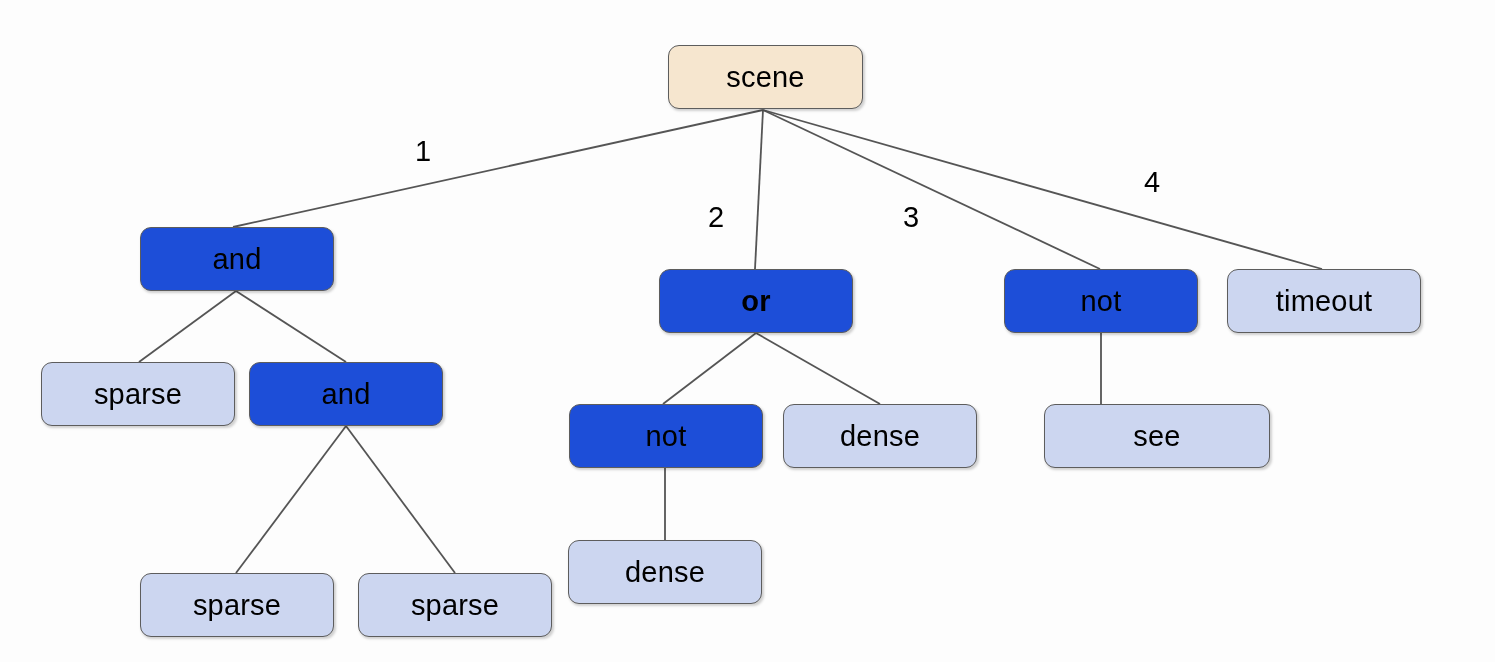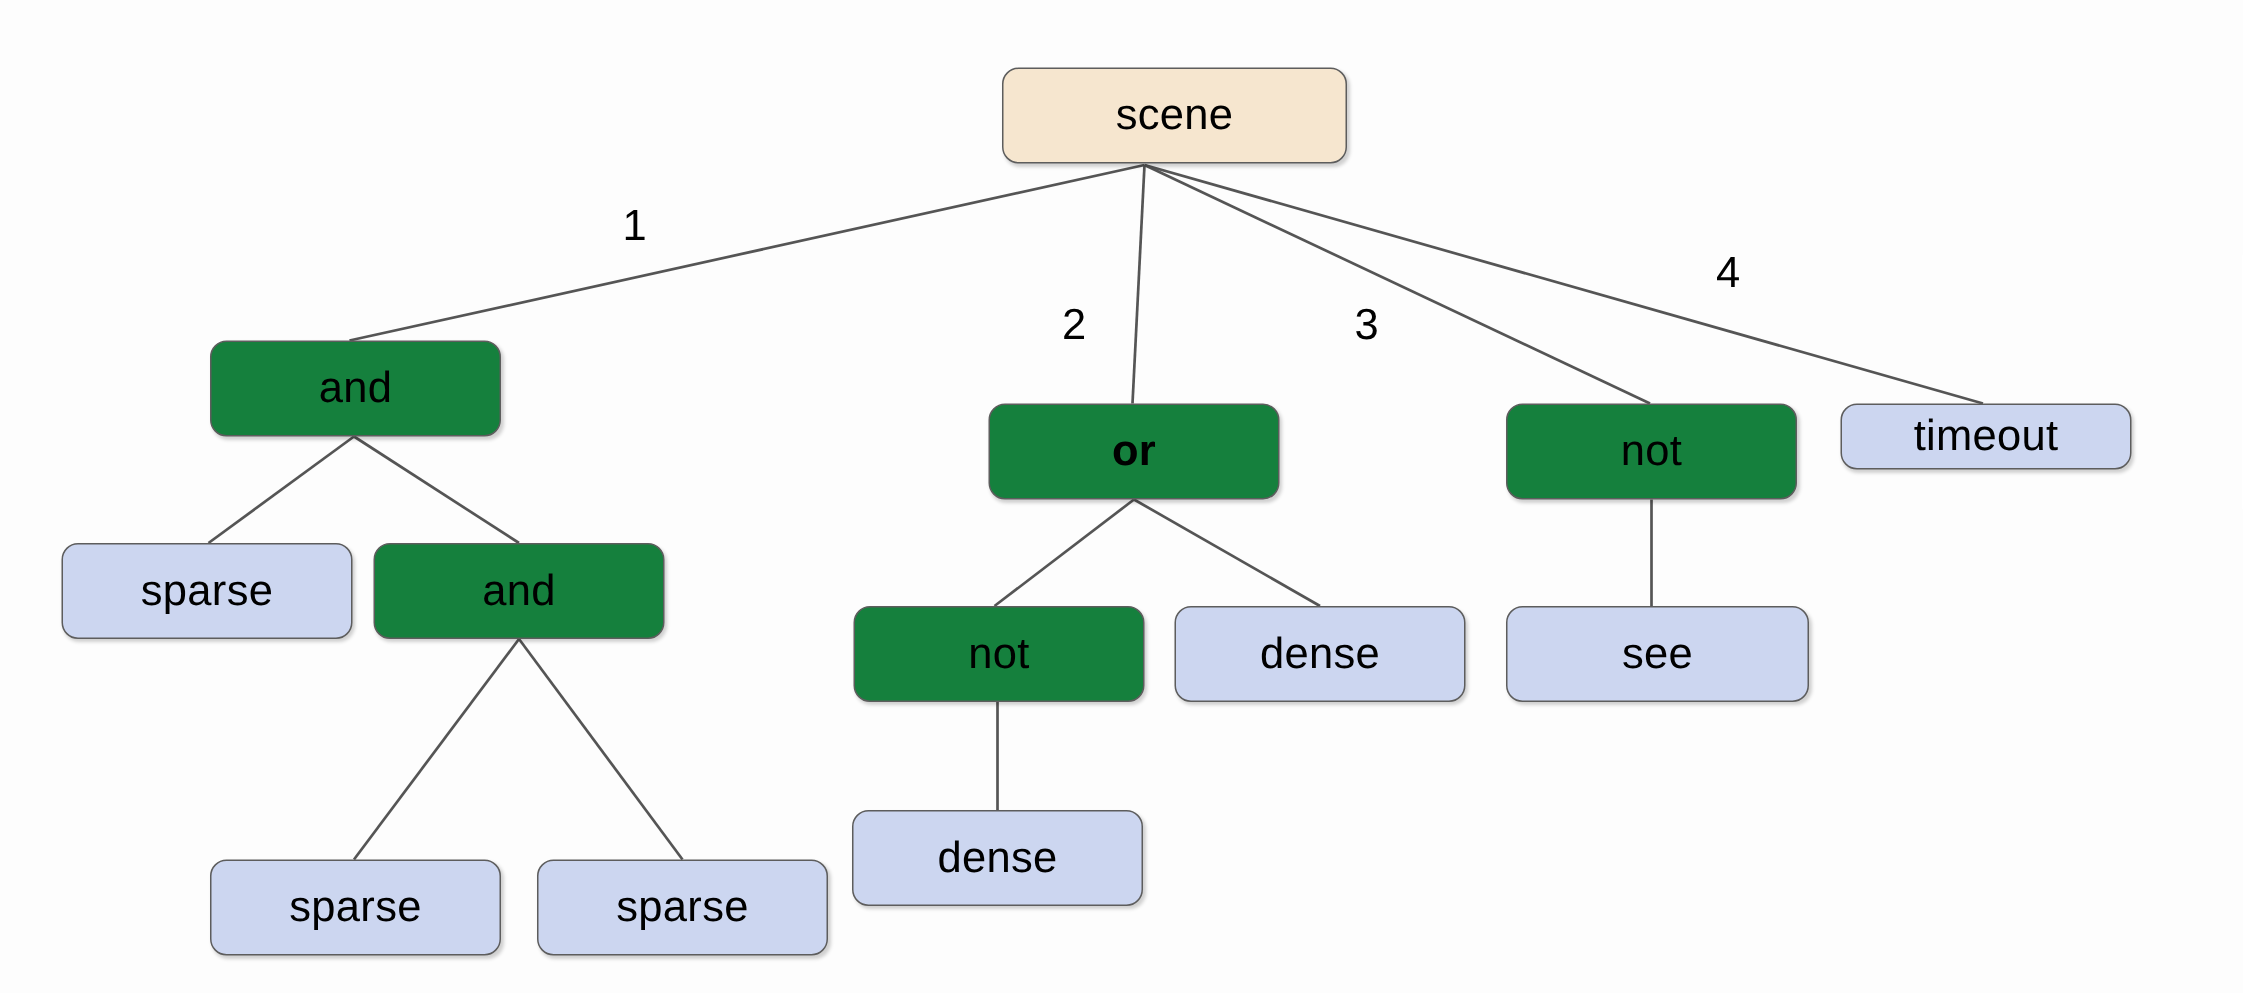--- a/index.html
+++ b/index.html
@@ -34,21 +34,21 @@
     border: 1.6px solid #5d5d5d;
     border-radius: 11px;
     font-size: 29px;
     line-height: 1;
     color: #000000;
     letter-spacing: 0.2px;
     box-shadow: 1.5px 2px 2.5px rgba(0,0,0,0.18);
     white-space: nowrap;
   }
   .node.root   { background: #f6e6cf; }
-  .node.op     { background: #15803d; }
+  .node.op     { background: #1d4ed8; }
   .node.leaf   { background: #ccd6f0; }
   .edge-label {
     position: absolute;
     font-size: 29px;
     color: #000000;
     line-height: 1;
     white-space: nowrap;
   }
 </style>
 </head>
@@ -63,48 +63,48 @@
       <line x1="236" y1="291" x2="139" y2="362" stroke="#555555" stroke-width="1.8"></line>
       <line x1="236" y1="291" x2="346" y2="362" stroke="#555555" stroke-width="1.8"></line>
       <line x1="346" y1="426" x2="236" y2="573" stroke="#555555" stroke-width="1.8"></line>
       <line x1="346" y1="426" x2="455" y2="573" stroke="#555555" stroke-width="1.8"></line>
       <line x1="756" y1="333" x2="663" y2="404" stroke="#555555" stroke-width="1.8"></line>
       <line x1="756" y1="333" x2="880" y2="404" stroke="#555555" stroke-width="1.8"></line>
       <line x1="665" y1="468" x2="665" y2="540" stroke="#555555" stroke-width="1.8"></line>
       <line x1="1101" y1="333" x2="1101" y2="404" stroke="#555555" stroke-width="1.8"></line>
     </svg>
   <div id="node-layer">
-      <div class="node root" style="left: 668px; top: 45px; width: 230px; height: 64px;">
+      <div class="node root" style="left: 668px; top: 45px; width: 195px; height: 64px;">
         <span>scene</span>
       </div>
       <div class="node op" style="left: 140px; top: 227px; width: 194px; height: 64px;">
         <span>and</span>
       </div>
       <div class="node op" style="left: 659px; top: 269px; width: 194px; height: 64px; font-weight: bold;">
         <span>or</span>
       </div>
       <div class="node op" style="left: 1004px; top: 269px; width: 194px; height: 64px;">
         <span>not</span>
       </div>
-      <div class="node leaf" style="left: 1227px; top: 269px; width: 194px; height: 44px;">
+      <div class="node leaf" style="left: 1227px; top: 269px; width: 194px; height: 64px;">
         <span>timeout</span>
       </div>
       <div class="node leaf" style="left: 41px; top: 362px; width: 194px; height: 64px;">
         <span>sparse</span>
       </div>
       <div class="node op" style="left: 249px; top: 362px; width: 194px; height: 64px;">
         <span>and</span>
       </div>
       <div class="node op" style="left: 569px; top: 404px; width: 194px; height: 64px;">
         <span>not</span>
       </div>
       <div class="node leaf" style="left: 783px; top: 404px; width: 194px; height: 64px;">
         <span>dense</span>
       </div>
-      <div class="node leaf" style="left: 1004px; top: 404px; width: 202px; height: 64px;">
+      <div class="node leaf" style="left: 1044px; top: 404px; width: 226px; height: 64px;">
         <span>see</span>
       </div>
       <div class="node leaf" style="left: 568px; top: 540px; width: 194px; height: 64px;">
         <span>dense</span>
       </div>
       <div class="node leaf" style="left: 140px; top: 573px; width: 194px; height: 64px;">
         <span>sparse</span>
       </div>
       <div class="node leaf" style="left: 358px; top: 573px; width: 194px; height: 64px;">
         <span>sparse</span>

